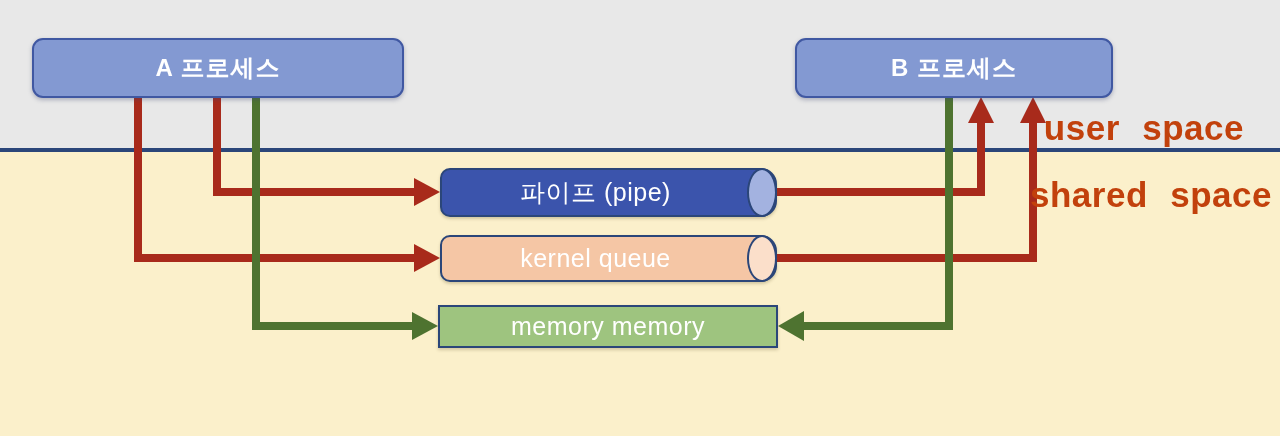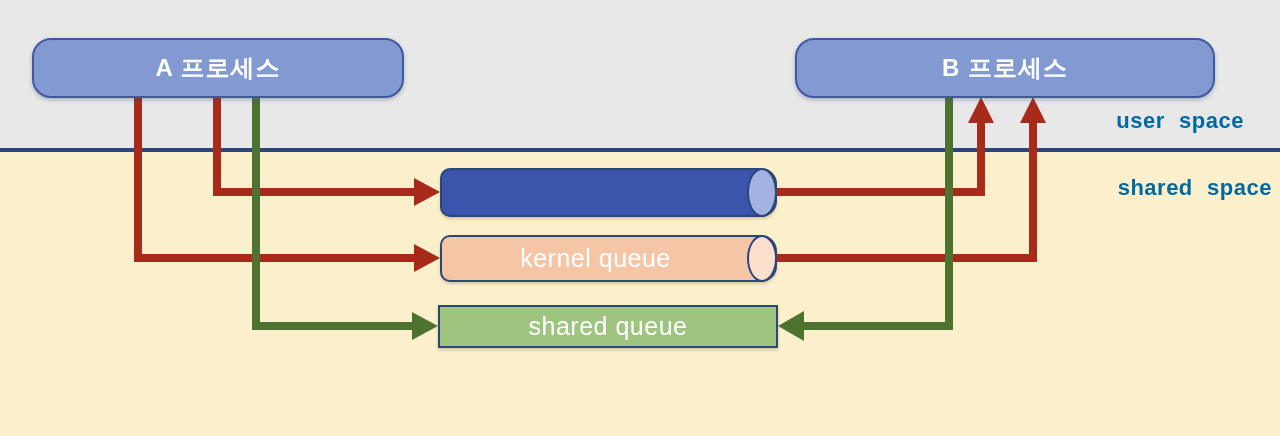--- a/index.html
+++ b/index.html
@@ -13,49 +13,49 @@
 
   
   .region-user   { position: absolute; left: 0; top: 0;   width: 1280px; height: 150px; background: #e8e8e8; }
   .region-kernel { position: absolute; left: 0; top: 150px; width: 1280px; height: 286px; background: #fbf0cb; }
   .boundary-line { position: absolute; left: 0; top: 148px; width: 1280px; height: 4px; background: #2b4679; }
 
   
   .space-label {
     position: absolute;
     font-weight: 700;
-    font-size: 22px;
-    color: #0369a1;
+    font-size: 35px;
+    color: #c2410c;
     word-spacing: 0.35em;
     letter-spacing: 0.5px;
     white-space: nowrap;
     text-align: center;
   }
   .label-user   { right: 36px; top: 108px; }
   .label-kernel { right: 8px;  top: 175px; }
 
   
   .process-box {
     position: absolute;
     height: 60px;
     background: #8399d2;
     border: 2.5px solid #4058a2;
-    border-radius: 19px;
+    border-radius: 11px;
     box-sizing: border-box;
     display: flex;
     align-items: center;
     justify-content: center;
     color: #ffffff;
     font-size: 24px;
     font-weight: 700;
     letter-spacing: 1px;
     box-shadow: 0 2px 4px rgba(60,70,110,0.35);
   }
   .box-a { left: 32px;  top: 38px; width: 372px; }
-  .box-b { left: 795px; top: 38px; width: 420px; }
+  .box-b { left: 795px; top: 38px; width: 318px; }
 
   
   .cyl {
     position: absolute;
     box-sizing: border-box;
     border: 2px solid #2b4679;
     border-radius: 10px 16px 16px 10px;
     display: flex;
     align-items: center;
     justify-content: center;
@@ -150,27 +150,28 @@
 
   <div class="process-box box-a">
     <span>A 프로세스</span>
   </div>
   <div class="process-box box-b">
     <span>B 프로세스</span>
   </div>
 
   <div class="cyl pipe">
     <div class="cap"></div>
+    <span>파이프 (pipe)</span>
   </div>
 
   <div class="cyl mq">
     <div class="cap"></div>
     <span>kernel queue</span>
   </div>
 
   <div class="shm">
-    <span>shared queue</span>
+    <span>memory memory</span>
   </div>
 
   <div class="space-label label-user">user space</div>
   <div class="space-label label-kernel">shared space</div>
 
 </div>
 
 </body></html>

